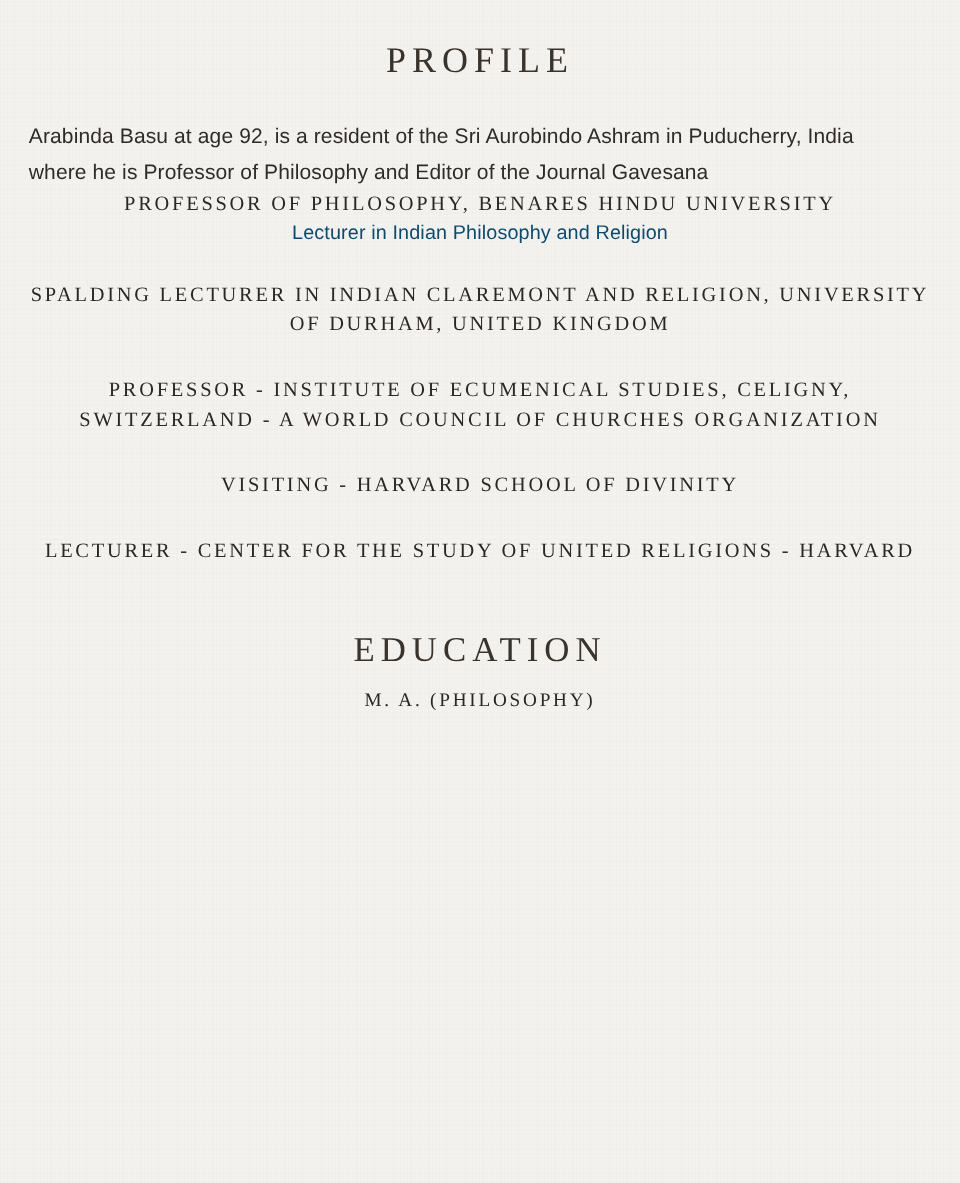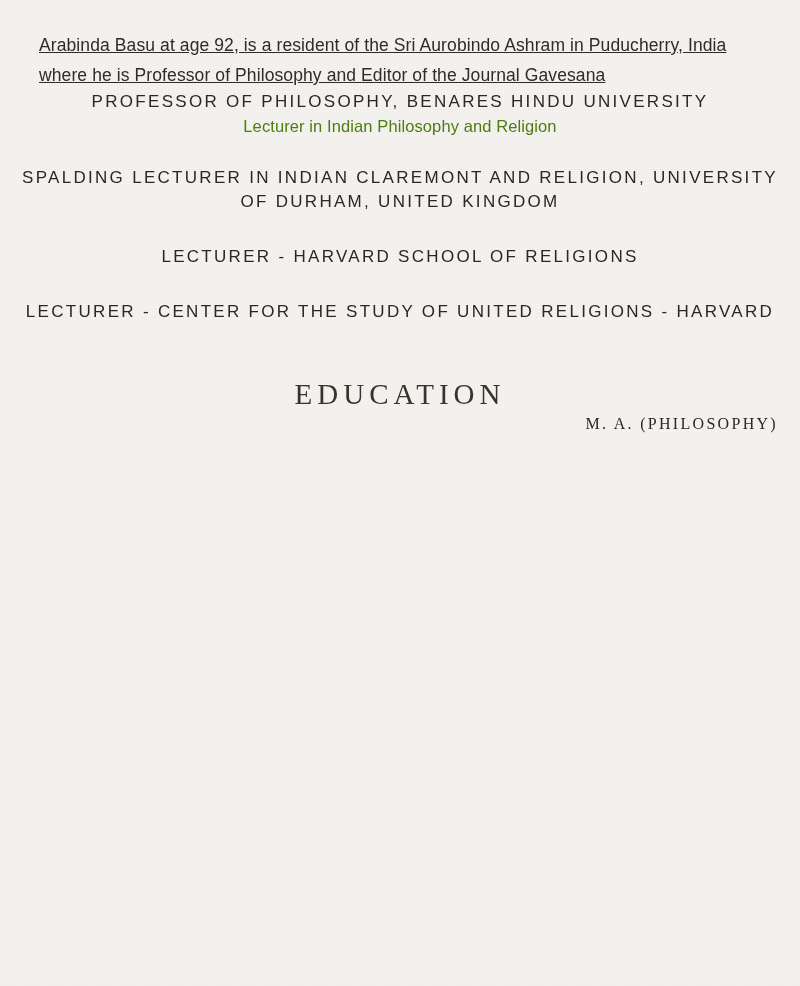--- a/index.html
+++ b/index.html
@@ -34,90 +34,93 @@
   .section-title {
     text-align: center;
     font-family: "Liberation Serif", serif;
     font-size: 30px;
     letter-spacing: 5px;
     color: #3a332c;
     font-weight: 400;
   }
   #profile-title { margin: 34px 0 0 0; }
   #experience-title { margin: 36px 0 18px 0; font-size: 29px; }
-  #education-title { margin: 54px 0 4px 0; font-size: 29px; }
+  #education-title { margin: 54px 0 16px 0; font-size: 29px; }
 
   .profile-body {
     font-family: "Liberation Sans", sans-serif;
     font-size: 17.5px;
     line-height: 1.72;
     color: #2f2b27;
-    margin: 30px 0 0 15px;
+    margin: 30px 0 0 0;
     padding: 0 2px;
     letter-spacing: 0.1px;
-    text-decoration: underline;
   }
   .profile-body .line { display: block; }
 
   .exp-entry {
     margin: 0 0 30px 0;
     text-align: center;
   }
   .exp-entry:first-of-type { margin-bottom: 44px; }
   .exp-role {
-    font-family: Liberation Sans, sans-serif;
+    font-family: Liberation Serif, serif;
     font-size: 17px;
     letter-spacing: 2.3px;
     line-height: 1.45;
     color: #2b2724;
   }
   .exp-sub {
     font-family: "Liberation Sans", sans-serif;
     font-size: 16.5px;
     letter-spacing: 0.1px;
-    color: #4d7c0f;
+    color: #0c4a6e;
     margin-top: 2px;
   }
   .edu-entry {
-    text-align: right;
+    text-align: center;
     font-family: "Liberation Serif", serif;
     font-size: 16px;
     letter-spacing: 2.3px;
     color: #2b2724;
   }
 </style>
 </head>
 <body>
 
 <div class="paper-texture"></div>
 
 <div class="page">
 
+  <h1 class="section-title" id="profile-title">PROFILE</h1>
 
   <div class="profile-body">
     <span class="line">Arabinda Basu at age 92, is a resident of the Sri Aurobindo Ashram in Puducherry, India</span>
     <span class="line">where he is Professor of Philosophy and Editor of the Journal Gavesana</span>
   </div>
 
 
   <div class="exp-entry">
     <div class="exp-role">PROFESSOR OF PHILOSOPHY, BENARES HINDU UNIVERSITY</div>
     <div class="exp-sub">Lecturer in Indian Philosophy and Religion</div>
   </div>
 
   <div class="exp-entry">
     <div class="exp-role">SPALDING LECTURER IN INDIAN CLAREMONT AND RELIGION, UNIVERSITY OF DURHAM, UNITED KINGDOM</div>
   </div>
 
 
 
 
+  <div class="exp-entry">
+    <div class="exp-role">PROFESSOR - INSTITUTE OF ECUMENICAL STUDIES, CELIGNY, SWITZERLAND - A WORLD COUNCIL OF CHURCHES ORGANIZATION</div>
+  </div>
 
   <div class="exp-entry">
-    <div class="exp-role">LECTURER - HARVARD SCHOOL OF RELIGIONS</div>
+    <div class="exp-role">VISITING - HARVARD SCHOOL OF DIVINITY</div>
   </div>
 
   <div class="exp-entry">
     <div class="exp-role">LECTURER - CENTER FOR THE STUDY OF UNITED RELIGIONS - HARVARD</div>
   </div>
 
   <h1 class="section-title" id="education-title">EDUCATION</h1>
 
   <div class="edu-entry">M. A. (PHILOSOPHY)</div>
 

